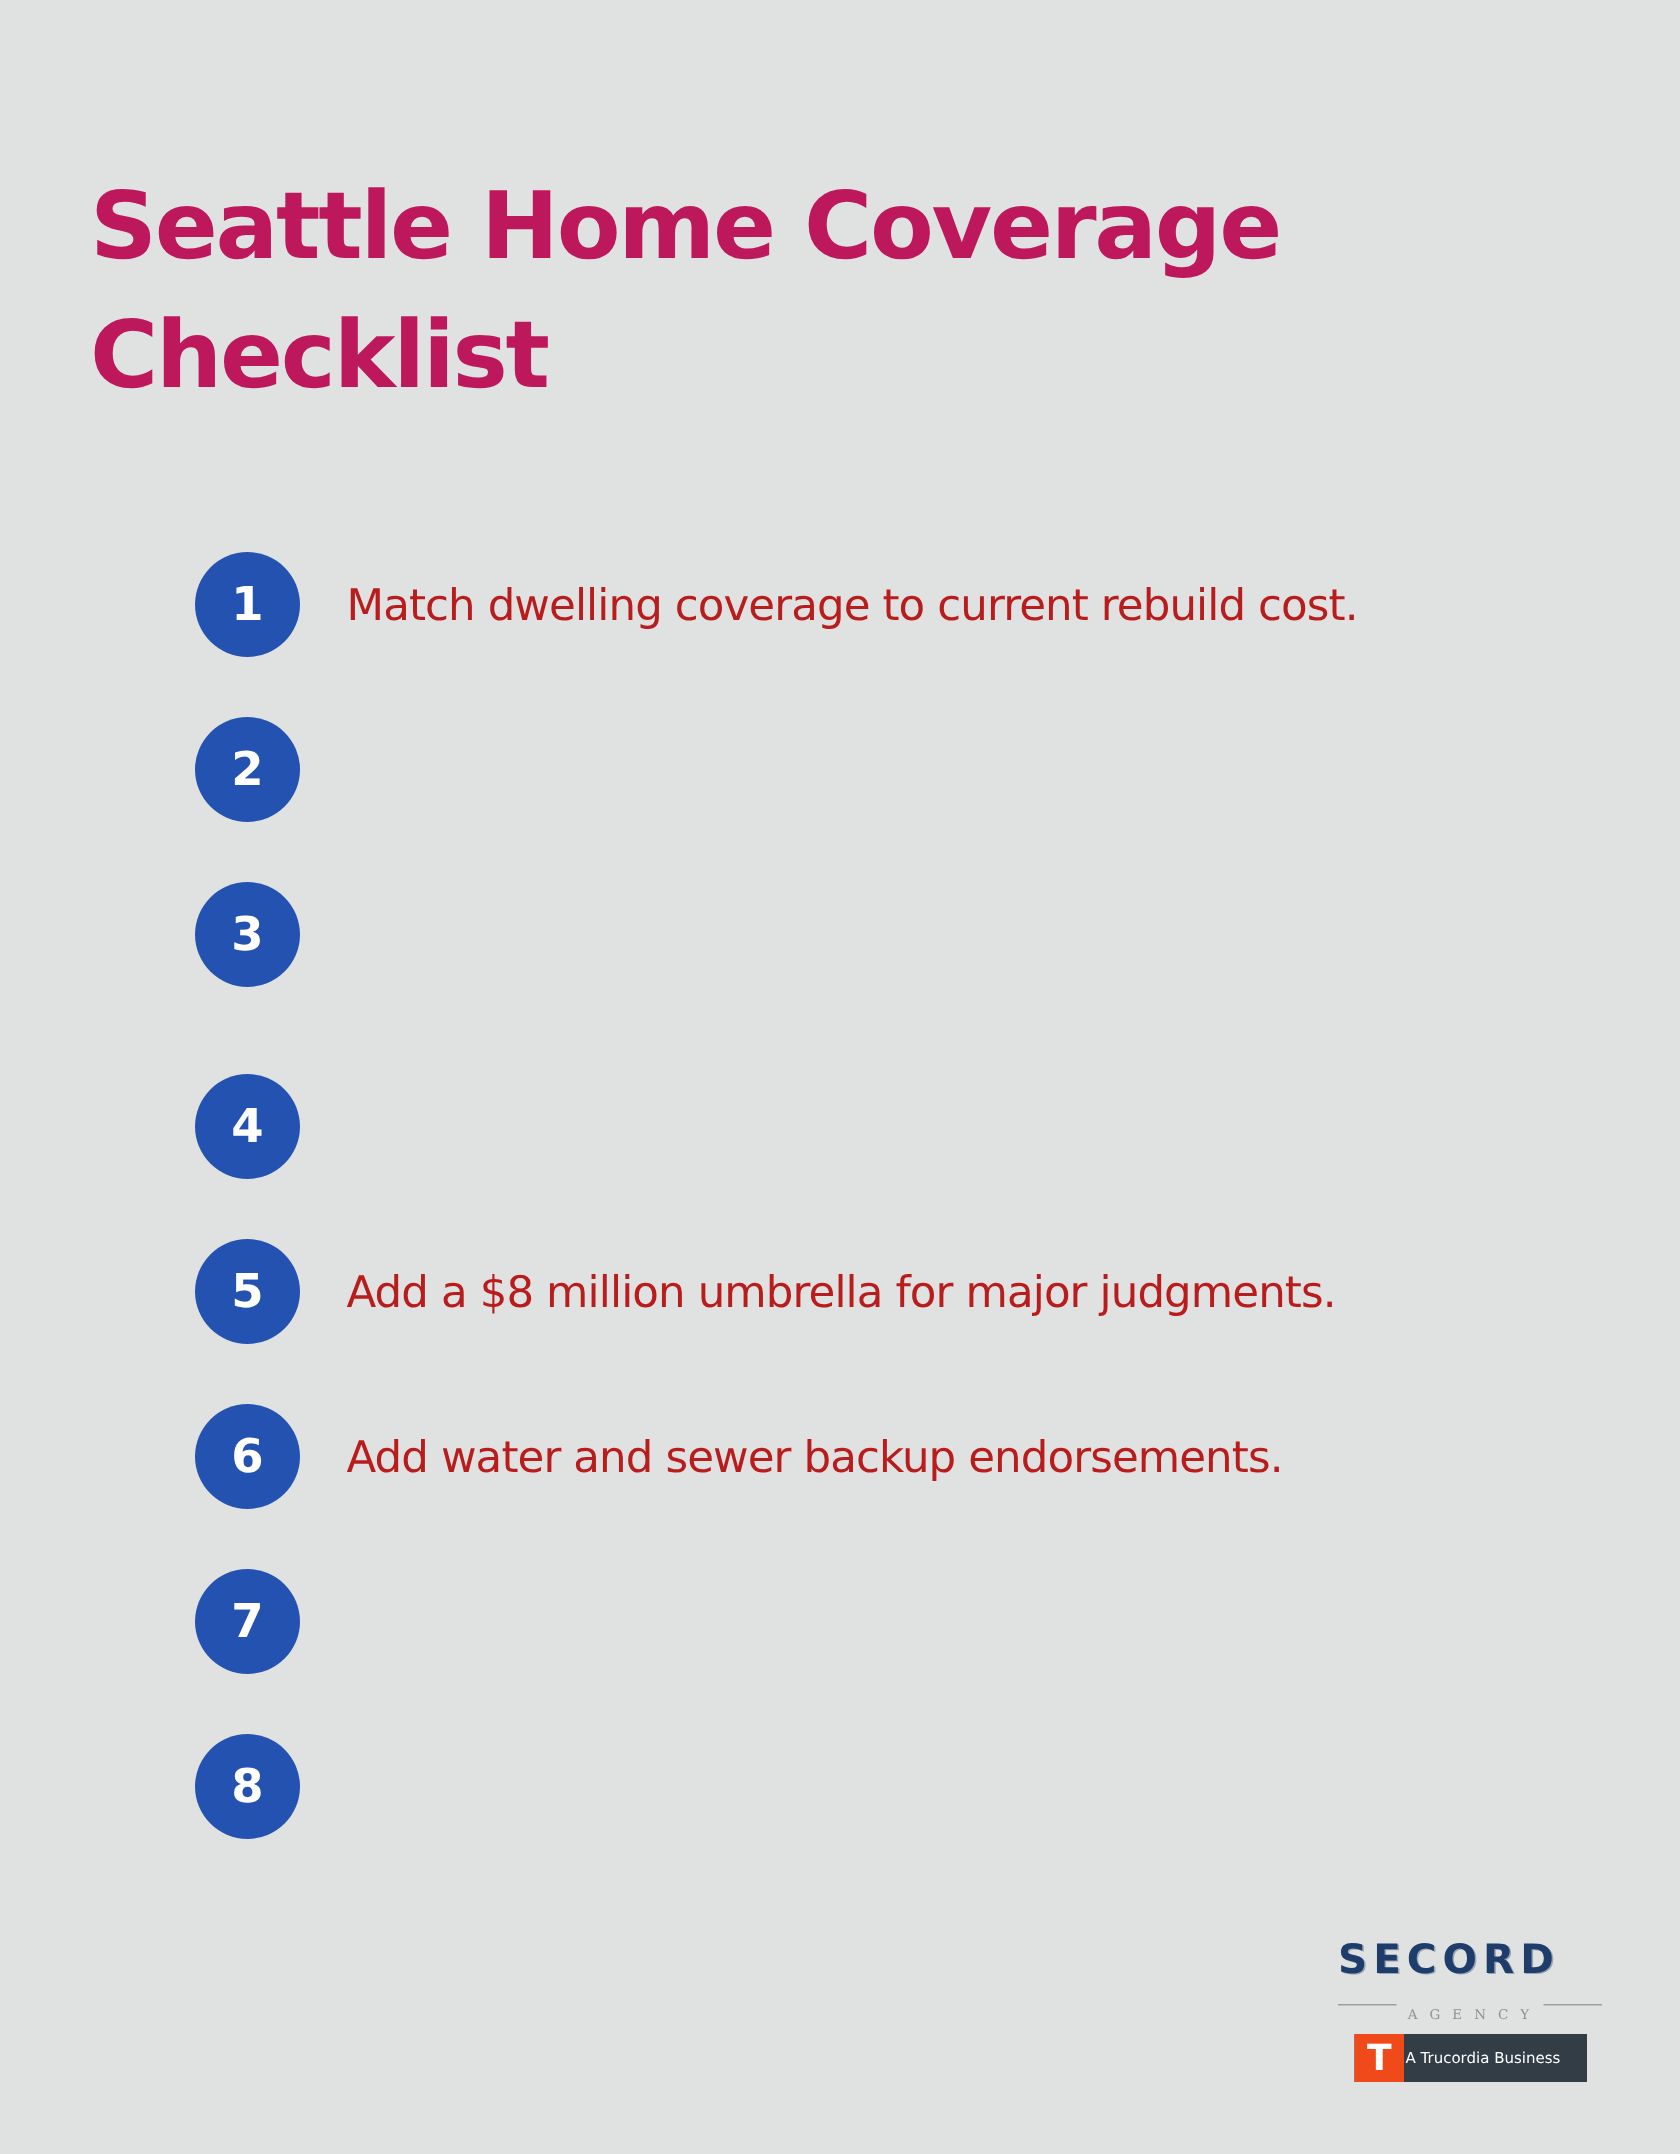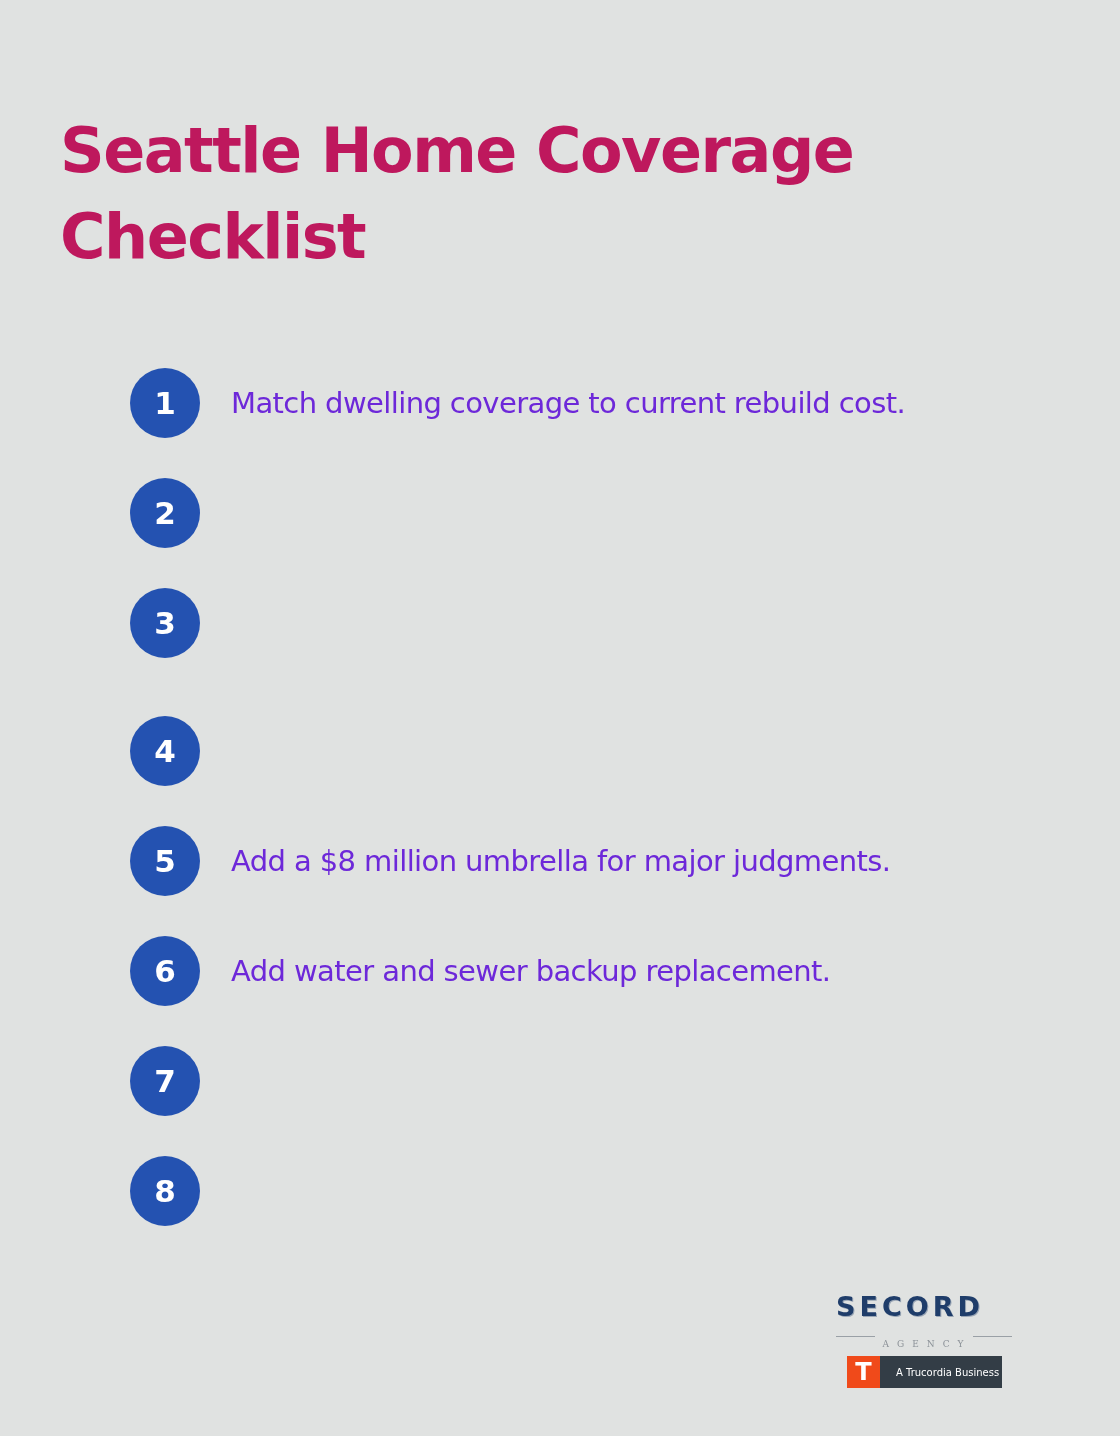--- a/index.html
+++ b/index.html
@@ -54,26 +54,26 @@
       align-items: center;
       justify-content: center;
       flex-shrink: 0;
     }
     .item-text {
       margin-left: 31px;
       font-family: "DejaVu Sans", sans-serif;
       font-size: 29px;
       line-height: 44px;
       letter-spacing: -0.6px;
-      color: #6d28d9;
+      color: #b91c1c;
       width: 760px;
     }
     .logo {
       position: absolute;
-      left: 836px;
+      left: 892px;
       top: 1292px;
       width: 180px;
     }
     .logo-wordmark {
       font-family: "DejaVu Sans", sans-serif;
       font-weight: bold;
       font-size: 27px;
       letter-spacing: 4px;
       color: #1f3d6a;
       text-shadow: 1px 1px 0 #9aa6b5;
@@ -118,21 +118,21 @@
       align-items: center;
       justify-content: center;
     }
     .trucordia .t-text {
       flex: 1;
       color: #fff;
       font-family: "DejaVu Sans", sans-serif;
       font-size: 10px;
       display: flex;
       align-items: center;
-      padding-left: 16px;
+      padding-left: 1px;
       white-space: nowrap;
     }
   </style>
 </head>
 <body>
 
 <h1 class="title">Seattle Home Coverage Checklist</h1>
 
 <div class="list">
   <div class="item" style="top:368px;">
@@ -147,21 +147,21 @@
   </div>
   <div class="item" style="top:716px;">
     <div class="badge">4</div>
   </div>
   <div class="item" style="top:826px;">
     <div class="badge">5</div>
     <div class="item-text">Add a $8 million umbrella for major judgments.</div>
   </div>
   <div class="item" style="top:936px;">
     <div class="badge">6</div>
-    <div class="item-text">Add water and sewer backup replacement.</div>
+    <div class="item-text">Add water and sewer backup endorsements.</div>
   </div>
   <div class="item" style="top:1046px;">
     <div class="badge">7</div>
   </div>
   <div class="item" style="top:1156px;">
     <div class="badge">8</div>
   </div>
 </div>
 
 <div class="logo">

